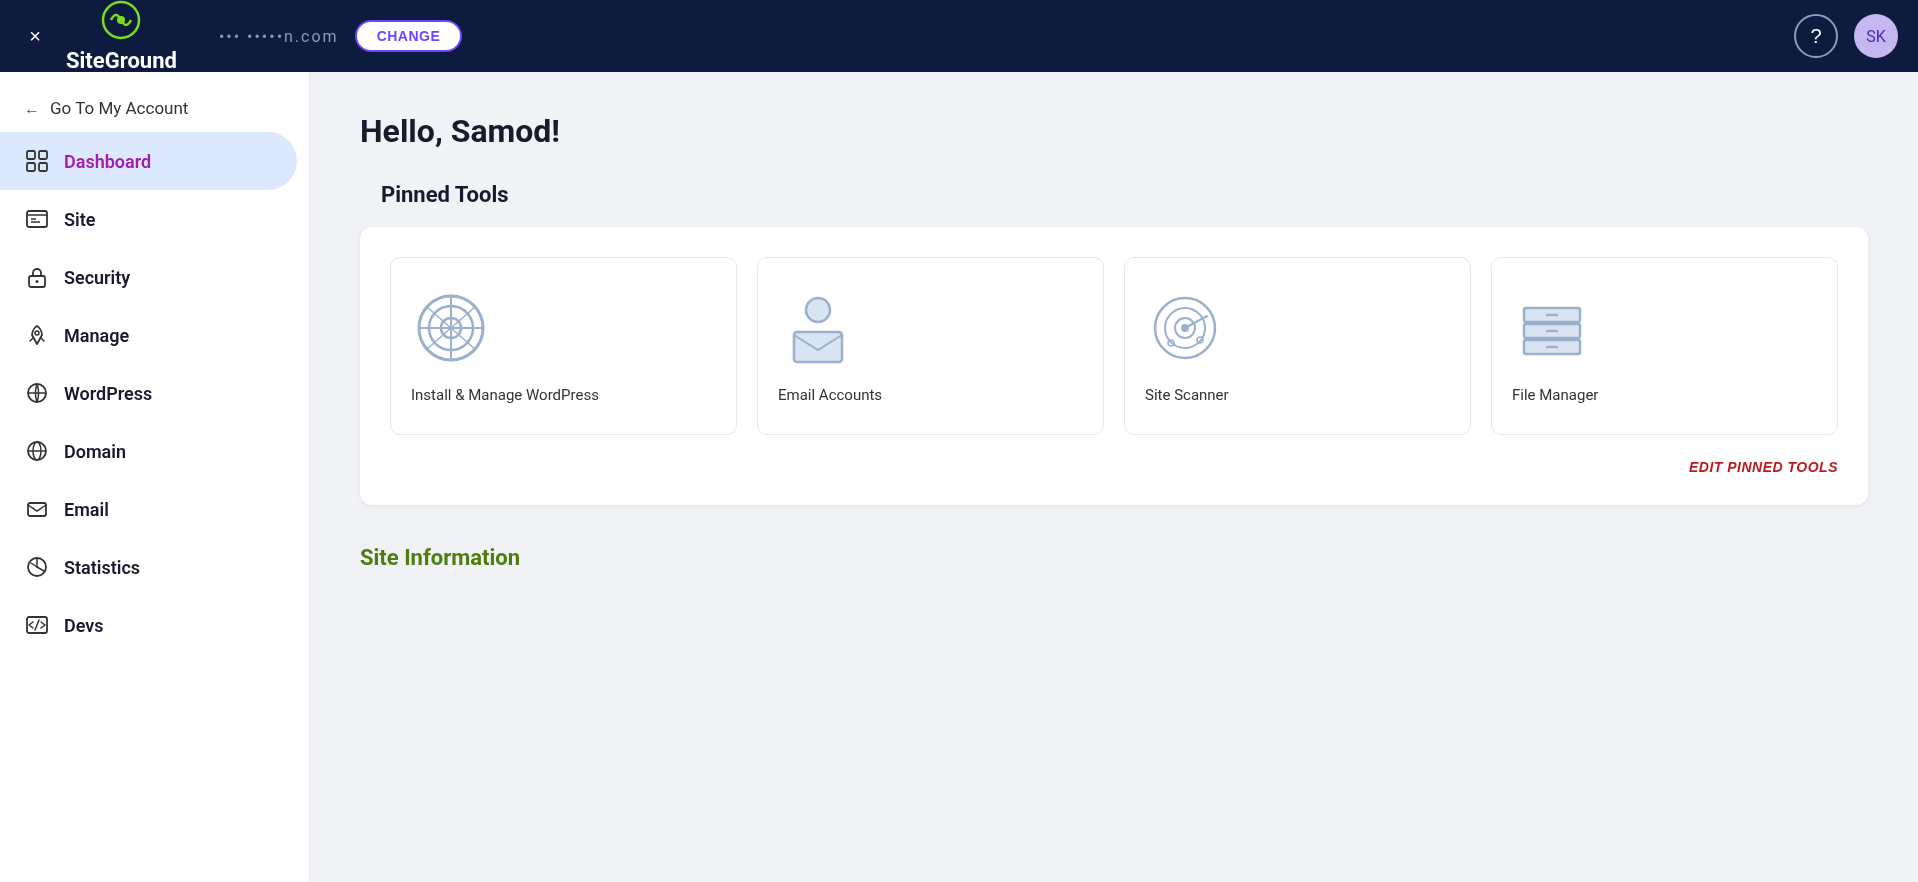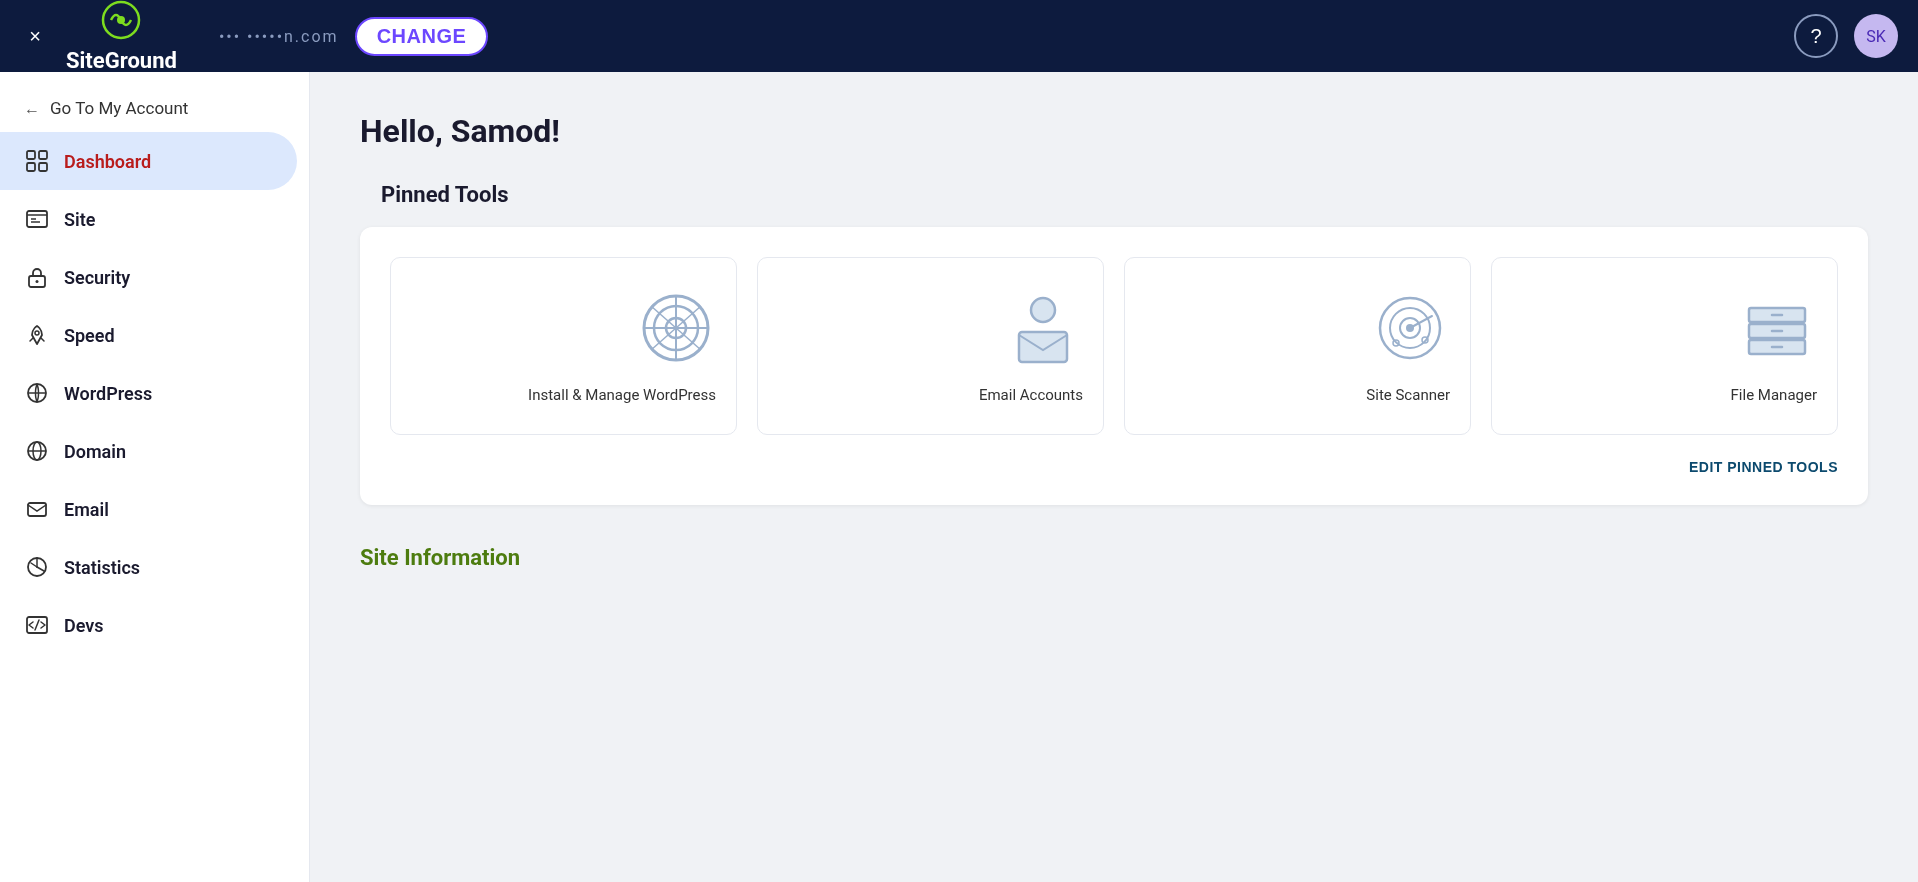--- a/index.html
+++ b/index.html
@@ -46,21 +46,21 @@
       color: #8a9bbf;
       font-size: 16px;
       margin-left: 26px;
       letter-spacing: 2px;
     }
     .change-btn {
       background: #fff;
       border: 2px solid #6c47ff;
       color: #6c47ff;
       font-weight: 700;
-      font-size: 20px;
+      font-size: 14px;
       padding: 6px 20px;
       border-radius: 20px;
       cursor: pointer;
       letter-spacing: 0.5px;
     }
     .nav-right {
       margin-left: auto;
       display: flex;
       align-items: center;
       gap: 16px;
@@ -131,21 +131,21 @@
       font-size: 18px;
       font-weight: 600;
       color: #1a1a2e;
       cursor: pointer;
       border-radius: 0 30px 30px 0;
       margin-right: 12px;
       transition: background 0.15s;
     }
     .sidebar-item.active {
       background: #dce8fd;
-      color: #b91c1c;
+      color: #a21caf;
     }
     .sidebar-icon {
       font-size: 20px;
       display: flex;
       align-items: center;
       justify-content: center;
       width: 26px;
     }
 
     
@@ -182,21 +182,21 @@
       grid-template-columns: repeat(4, 1fr);
       gap: 20px;
       margin-bottom: 24px;
     }
     .tool-item {
       border: 1.5px solid #e5e8ef;
       border-radius: 10px;
       padding: 30px 20px;
       display: flex;
       flex-direction: column;
-      align-items: flex-end;
+      align-items: flex-start;
       gap: 18px;
       cursor: pointer;
       transition: box-shadow 0.15s;
     }
     .tool-icon {
       width: 80px;
       height: 80px;
       display: flex;
       align-items: center;
       justify-content: center;
@@ -207,26 +207,27 @@
       text-align: center;
       font-weight: 400;
     }
     .edit-pinned {
       display: flex;
       justify-content: flex-end;
     }
     .edit-pinned-btn {
       background: none;
       border: none;
-      color: #0c4a6e;
+      color: #b91c1c;
       font-weight: 700;
       font-size: 14px;
       cursor: pointer;
       letter-spacing: 0.5px;
       text-transform: uppercase;
+      font-style: italic;
     }
 
     
     .site-information-title {
       font-size: 22px;
       font-weight: 700;
       color: #4d7c0f;
     }
 
     
@@ -302,21 +303,21 @@
 
     <div class="sidebar-item">
       <span class="sidebar-icon">
         <svg width="22" height="22" viewBox="0 0 22 22" fill="none">
           <path d="M11 2C11 2 16 5 16 11L11 20L6 11C6 5 11 2 11 2Z" stroke="#333" stroke-width="1.8" stroke-linejoin="round"></path>
           <circle cx="11" cy="9" r="2" stroke="#333" stroke-width="1.5"></circle>
           <path d="M7 14l-3 3" stroke="#333" stroke-width="1.5" stroke-linecap="round"></path>
           <path d="M15 14l3 3" stroke="#333" stroke-width="1.5" stroke-linecap="round"></path>
         </svg>
       </span>
-      <span>Speed</span>
+      <span>Manage</span>
     </div>
 
     <div class="sidebar-item">
       <span class="sidebar-icon">
         <svg width="22" height="22" viewBox="0 0 22 22" fill="none">
           <circle cx="11" cy="11" r="9" stroke="#333" stroke-width="1.8"></circle>
           <path d="M3 11h16M11 3c-2 3-2 13 0 16M11 3c2 3 2 13 0 16" stroke="#333" stroke-width="1.5"></path>
         </svg>
       </span>
       <span>WordPress</span>

